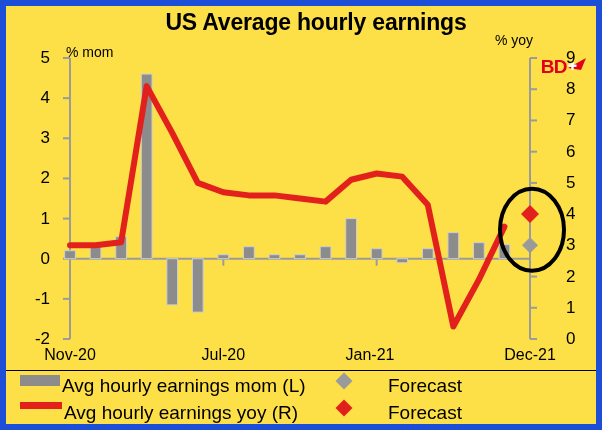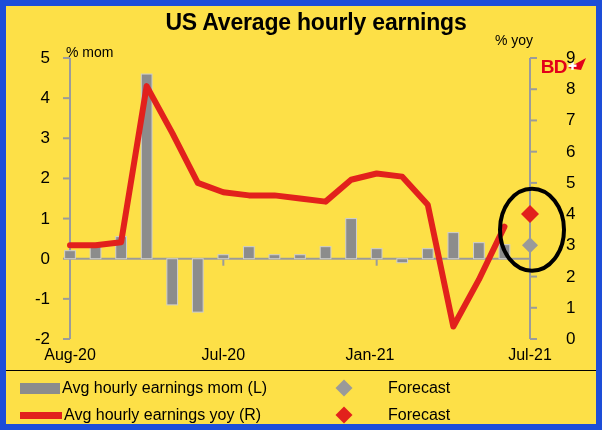--- a/index.html
+++ b/index.html
@@ -95,23 +95,23 @@
     left: 0;
     top: 364px;
     width: 602px;
     height: 64px;
     border-top: 1px solid #000000;
     box-sizing: border-box;
   }
   .legend-row {
     position: absolute;
     display: flex;
-    align-items: center;
+    align-items: flex-start;
     height: 26px;
-    font-size: 16px;
+    font-size: 19px;
     color: #000000;
     white-space: nowrap;
   }
   #legend-row-bar  { left: 14px; top: 4px; }
   #legend-row-line { left: 14px; top: 31px; }
   #legend-row-fc-gray { left: 318px; top: 4px; }
   #legend-row-fc-red  { left: 318px; top: 31px; }
 
   .swatch-bar {
     width: 40px; height: 11px;
@@ -239,17 +239,17 @@
     <div class="legend-row" id="legend-row-fc-gray">
       <span class="swatch-diamond gray"></span>
       <span>Forecast</span>
     </div>
     <div class="legend-row" id="legend-row-fc-red">
       <span class="swatch-diamond red"></span>
       <span>Forecast</span>
     </div>
   </div>
 
-<div class="x-tick-label" style="left: 64px;">Aug-20</div>
+<div class="x-tick-label" style="left: 64px;">Nov-20</div>
     <div class="x-tick-label" style="left: 217.333px;">Jul-20</div>
     <div class="x-tick-label" style="left: 364px;">Jan-21</div>
-    <div class="x-tick-label" style="left: 524px;">Jul-21</div>
+    <div class="x-tick-label" style="left: 524px;">Dec-21</div>
   </div>
 
 </body></html>

